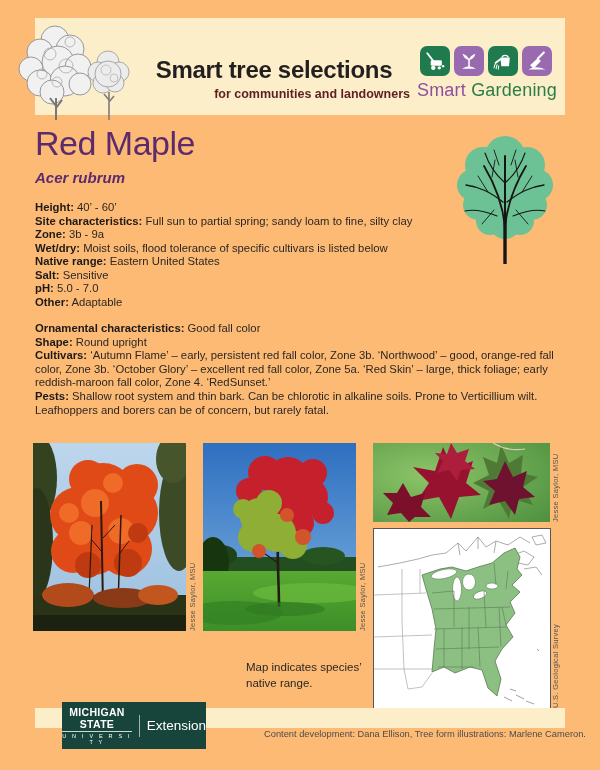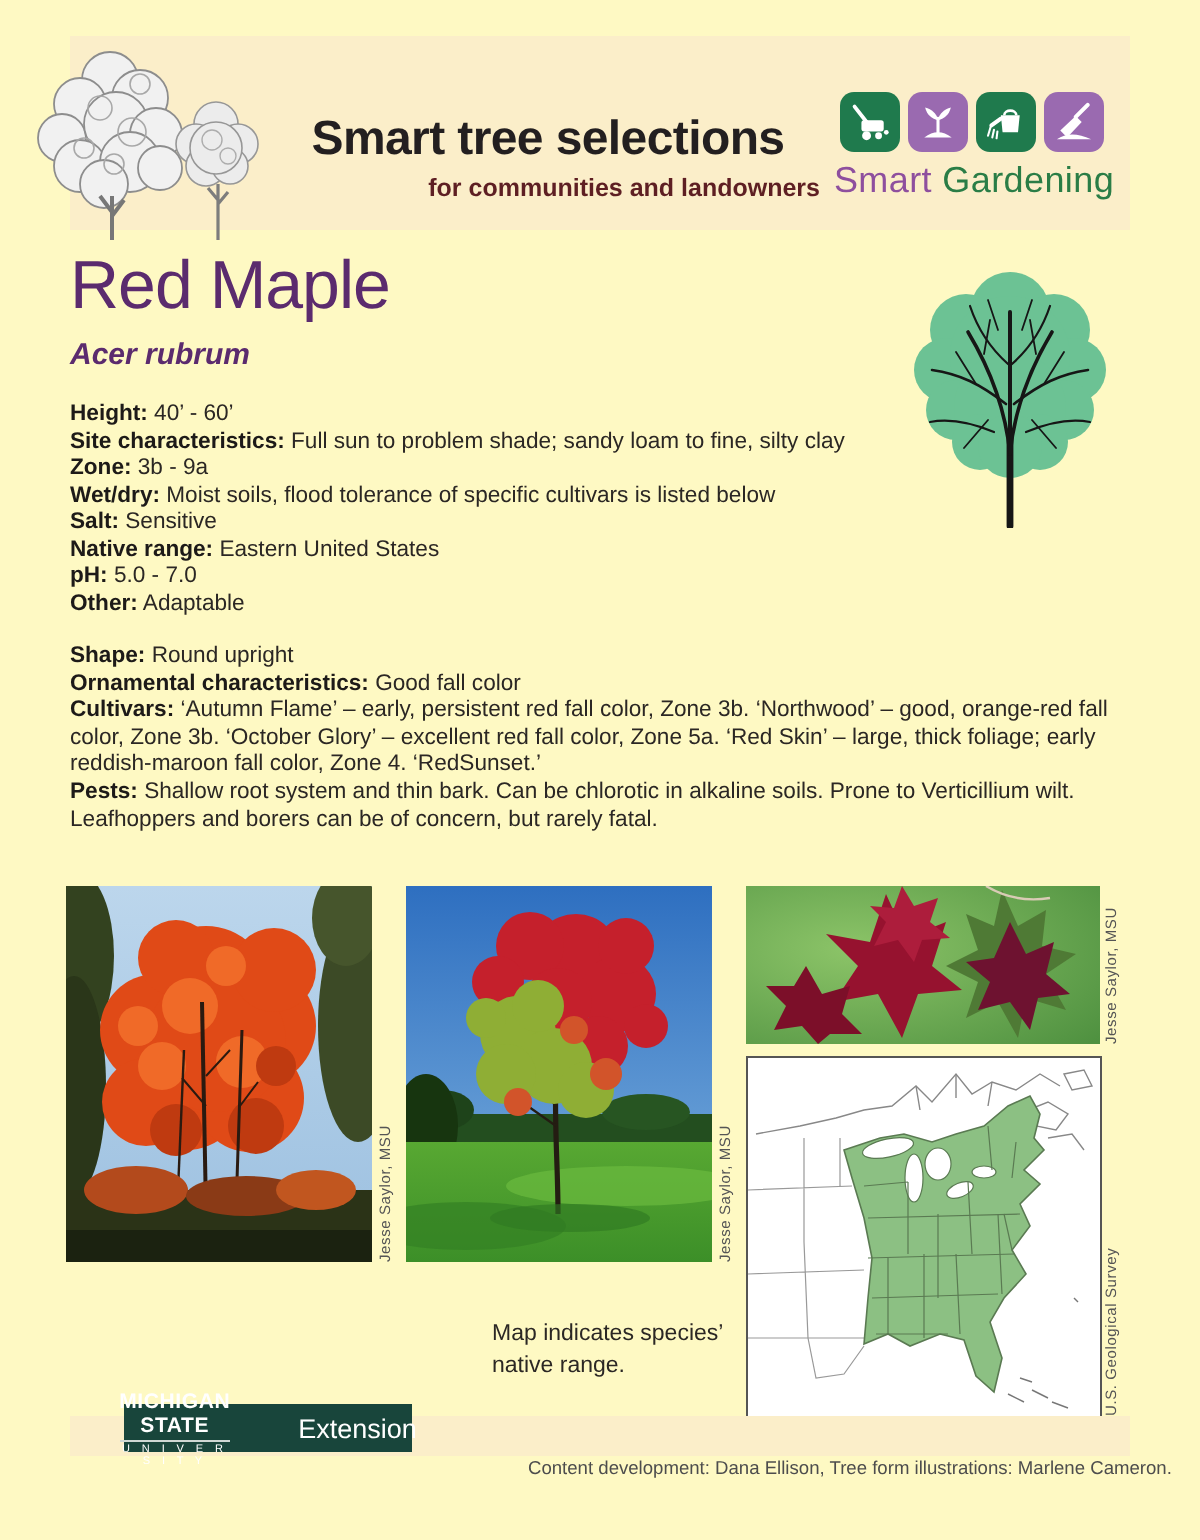--- a/index.html
+++ b/index.html
@@ -1,16 +1,16 @@
 <!DOCTYPE html>
 <html><head>
 <meta charset="utf-8">
 <style>
   html,body{margin:0;padding:0;background:#fff;}
-  .page{position:relative;width:600px;height:770px;background:#fef9c3;overflow:hidden;
+  .page{position:relative;width:600px;height:770px;background:#fdba74;overflow:hidden;
         font-family:"Liberation Sans",sans-serif;color:#2b2724;}
   .abs{position:absolute;}
   
   .banner{left:35px;top:18px;width:530px;height:97px;background:#fbeec9;}
   .hdr-title{left:138px;top:56px;width:272px;text-align:center;font-size:24px;font-weight:800;
              color:#231f20;letter-spacing:-0.3px;}
   .hdr-sub{left:138px;top:87px;width:272px;text-align:right;font-size:12.5px;font-weight:700;color:#5e1f23;}
   .tiles{left:420px;top:46px;display:flex;gap:4px;}
   .tile{width:30px;height:30px;border-radius:7px;display:flex;align-items:center;justify-content:center;}
   .tile.g{background:#1f7a4d;} .tile.p{background:#9a6ab0;}
@@ -23,22 +23,22 @@
   .specs{left:35px;top:201px;width:430px;font-size:11.3px;line-height:13.5px;}
   .details{left:35px;top:322px;width:530px;font-size:11.3px;line-height:13.6px;}
   .specs b,.details b{color:#1d1a18;}
   
   .photo{border:0;}
   .vcredit{writing-mode:vertical-rl;transform:rotate(180deg);font-size:7.5px;color:#555;
            letter-spacing:0.3px;white-space:nowrap;}
   .caption{left:246px;top:659px;width:140px;font-size:11.5px;line-height:16px;color:#2b2724;}
   
   .footbar{left:35px;top:708px;width:530px;height:20px;background:#fbeec9;}
-  .msu{left:62px;top:702px;width:144px;height:24px;background:#18453b;display:flex;align-items:center;
-       justify-content:center;gap:17px;color:#fff;}
+  .msu{left:62px;top:702px;width:144px;height:47px;background:#18453b;display:flex;align-items:center;
+       justify-content:center;gap:7px;color:#fff;}
   .msu .left{text-align:center;}
   .msu .l1{font-size:10.5px;font-weight:700;letter-spacing:0.3px;border-bottom:1px solid #cfd8d4;padding-bottom:1px;}
   .msu .l2{font-size:5.5px;letter-spacing:2.2px;margin-top:1px;}
   .msu .div{width:1px;height:22px;background:#9fb3ab;}
   .msu .ext{font-size:13.5px;font-weight:400;}
   .credits{left:216px;top:729px;font-size:9.3px;color:#4d4d4d;margin-left:48px;}
 </style>
 </head>
 <body>
 
@@ -153,32 +153,32 @@
       <path d="M62,50 C71,42 77,33 81,21" stroke-width="1.1"></path>
       <path d="M53,84 C41,79 31,77 21,79" stroke-width="1.1"></path>
       <path d="M69,84 C81,79 91,77 101,79" stroke-width="1.1"></path>
       <path d="M48,45 L51,28 M74,45 L71,28 M55,33 L50,18 M67,33 L72,18" stroke-width="0.9"></path>
       <path d="M44,60 L34,44 M78,60 L88,44 M50,78 L38,92 M72,78 L84,92" stroke-width="0.9"></path>
     </g>
   </svg>
 
   <div class="abs specs">
     <div><b>Height:</b> <span>40’ - 60’</span></div>
-    <div><b>Site characteristics:</b> <span>Full sun to problem shade; sandy loam to fine, silty clay</span></div>
+    <div><b>Site characteristics:</b> <span>Full sun to partial spring; sandy loam to fine, silty clay</span></div>
     <div><b>Zone:</b> <span>3b - 9a</span></div>
     <div><b>Wet/dry:</b> <span>Moist soils, flood tolerance of specific cultivars is listed below</span></div>
+    <div><b>Native range:</b> <span>Eastern United States</span></div>
     <div><b>Salt:</b> <span>Sensitive</span></div>
-    <div><b>Native range:</b> <span>Eastern United States</span></div>
     <div><b>pH:</b> <span>5.0 - 7.0</span></div>
     <div><b>Other:</b> <span>Adaptable</span></div>
   </div>
 
   <div class="abs details">
+    <div><b>Ornamental characteristics:</b> <span>Good fall color</span></div>
     <div><b>Shape:</b> <span>Round upright</span></div>
-    <div><b>Ornamental characteristics:</b> <span>Good fall color</span></div>
     <div><b>Cultivars:</b> <span>‘Autumn Flame’ – early, persistent red fall color, Zone 3b. ‘Northwood’ – good, orange-red fall color, Zone 3b. ‘October Glory’ – excellent red fall color, Zone 5a. ‘Red Skin’ – large, thick foliage; early reddish-maroon fall color, Zone 4. ‘RedSunset.’</span></div>
     <div><b>Pests:</b> <span>Shallow root system and thin bark. Can be chlorotic in alkaline soils. Prone to Verticillium wilt. Leafhoppers and borers can be of concern, but rarely fatal.</span></div>
   </div>
 
   <svg class="abs photo" style="left:33px;top:443px;" width="153" height="188" viewBox="0 0 153 188" preserveAspectRatio="none">
     <defs>
       <linearGradient id="sky1" x1="0" y1="0" x2="0" y2="1">
         <stop offset="0" stop-color="#bcd6ec"></stop>
           <stop offset="1" stop-color="#9cc0e0"></stop>
       </linearGradient>

